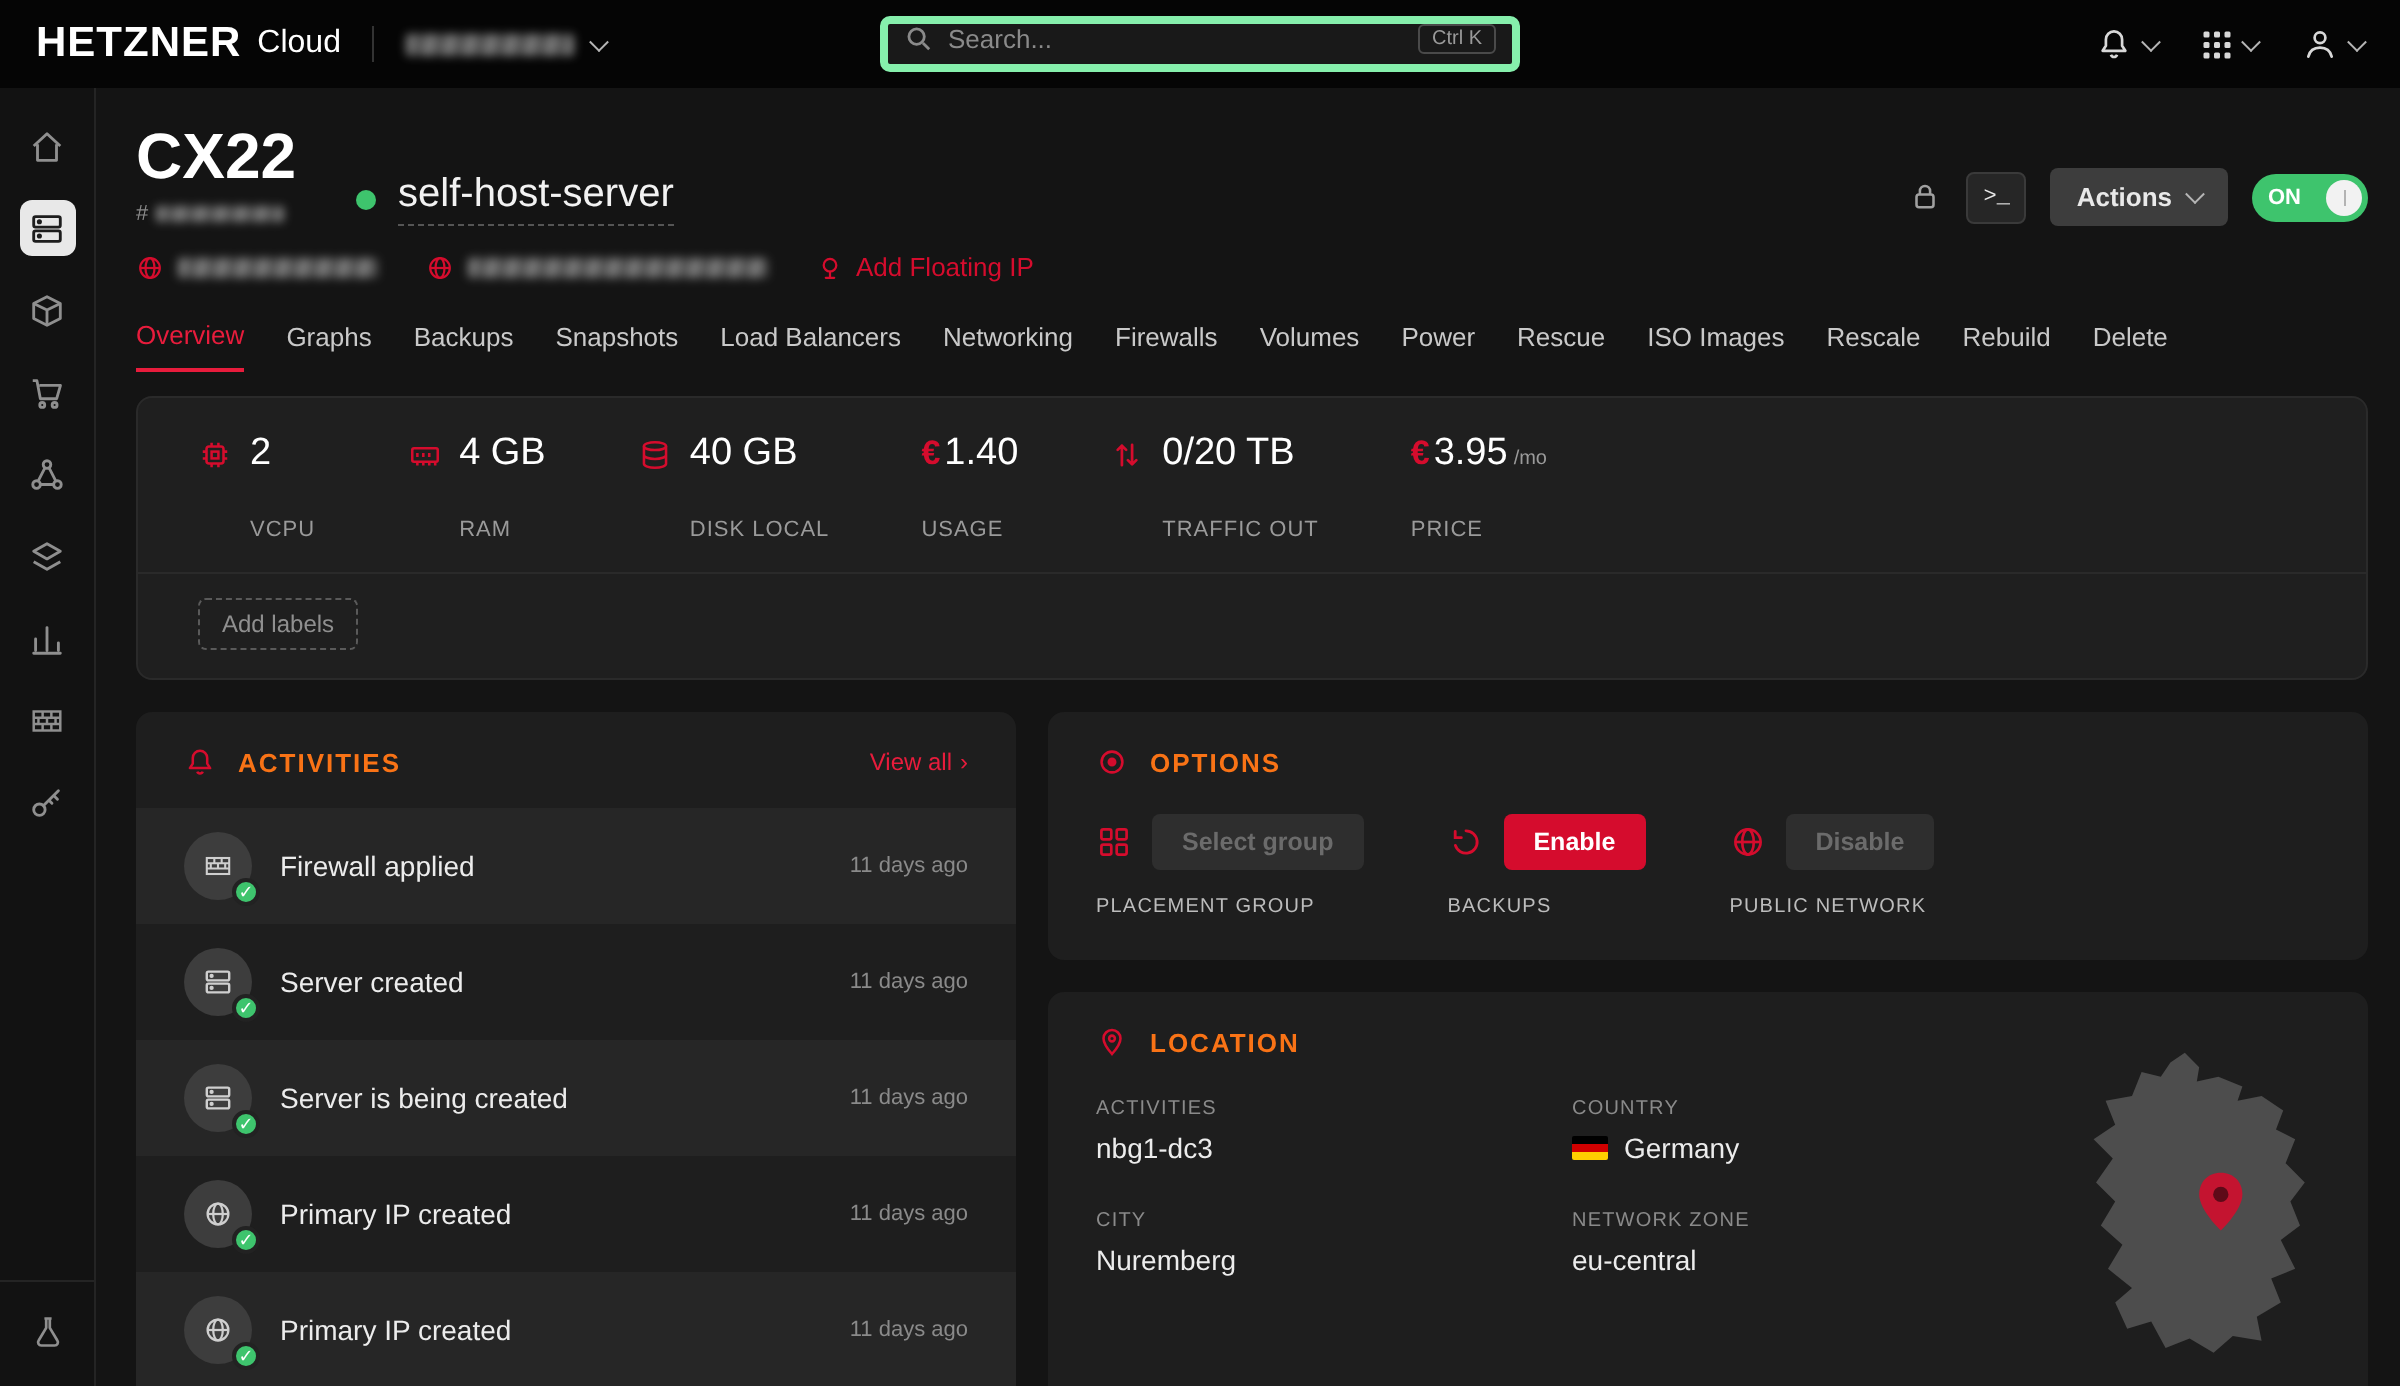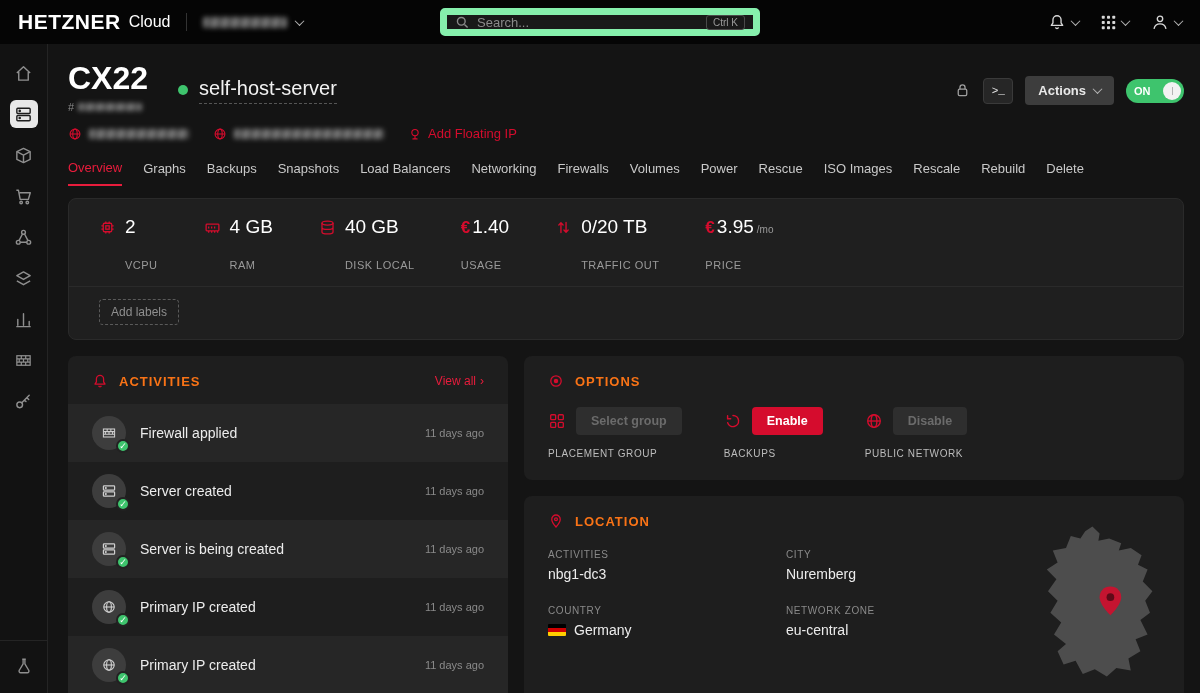--- a/index.html
+++ b/index.html
@@ -36,22 +36,22 @@
     transform:rotate(45deg) translate(-1px,-1px)}
   .redact{display:inline-block;border-radius:2px;
     background:repeating-linear-gradient(100deg,#8d8d8d 0 5px,#5d5d5d 5px 10px);
     filter:blur(2.5px);opacity:.85}
   .r-project{width:84px;height:11px}
   .r-id{width:64px;height:8px}
   .r-ip4{width:100px;height:10px}
   .r-ip6{width:150px;height:10px}
 
   .search{position:absolute;left:50%;top:8px;transform:translateX(-50%);
-    width:320px;height:28px;background:#191919;border:7px solid #86efac;border-radius:5px;
-    display:flex;align-items:center;gap:8px;padding:0 8px}
+    width:320px;height:28px;background:#191919;border:4px solid #86efac;border-radius:5px;
+    display:flex;align-items:flex-start;gap:8px;padding:0 8px}
   .search input{flex:1;background:transparent;border:none;outline:none;color:#ddd;font-size:13px}
   .search input::placeholder{color:#8a8a8a}
   .kbd{border:1px solid #4a4a4a;border-radius:3px;padding:1px 6px;font-size:10px;color:#9a9a9a;white-space:nowrap}
 
   .top-right{margin-left:auto;display:flex;align-items:center;gap:22px}
   .tr-btn{display:flex;align-items:center;gap:6px;background:none;border:none;cursor:pointer;color:#d8d8d8}
 
   
   .sidebar{position:absolute;left:0;top:44px;bottom:0;width:48px;background:var(--sidebar);
     border-right:1px solid #242424;display:flex;flex-direction:column;align-items:center;
@@ -59,21 +59,21 @@
   .sb-item{width:28px;height:28px;display:flex;align-items:center;justify-content:center;
     border-radius:6px;cursor:pointer;background:none;border:none;color:#8f8f8f}
   .sb-item.active{background:#e8e8e8;color:#1d1d1d}
   .sb-bottom{margin-top:auto;width:100%;border-top:1px solid #242424;
     display:flex;justify-content:center;padding:11px 0 13px}
 
   
   .main{position:absolute;left:48px;top:44px;right:0;bottom:0;overflow:hidden;
     padding:18px 16px 0 20px}
 
-  .head-row{display:flex;align-items:center}
+  .head-row{display:flex;align-items:flex-end}
   .server-type{font-size:32px;font-weight:600;color:#fff;line-height:1}
   .server-id{margin-top:7px;display:flex;align-items:center;gap:4px;color:#8a8a8a;font-size:11px}
   .name-group{display:flex;align-items:center;gap:11px;margin-left:30px;margin-top:5px}
   .status-dot{width:10px;height:10px;border-radius:50%;background:var(--green)}
   .server-name{font-size:20px;color:#f2f2f2;padding-bottom:3px;border-bottom:1px dashed #555;cursor:text}
   .header-controls{margin-left:auto;display:flex;align-items:center;gap:12px;margin-top:6px}
   .icon-btn{background:none;border:none;cursor:pointer;display:flex;align-items:center}
   .console-btn{width:30px;height:26px;background:#262626;border:1px solid #3a3a3a;border-radius:4px;
     color:#e8e8e8;font-family:"Liberation Mono","DejaVu Sans Mono",monospace;font-size:11px;cursor:pointer}
   .actions-btn{display:flex;align-items:center;gap:8px;background:#3d3d3d;border:none;border-radius:4px;
@@ -627,35 +627,35 @@
           </span>
           <span class="card-title">LOCATION</span>
         </div>
 
         <div class="loc-grid">
           <div>
             <div class="fld-label">ACTIVITIES</div>
             <div class="fld-value">nbg1-dc3</div>
           </div>
           <div>
-            <div class="fld-label">CITY</div>
-            <div class="fld-value">Nuremberg</div>
-          </div>
-          <div>
             <div class="fld-label">COUNTRY</div>
             <div class="fld-value">
               <span class="flag">
                   <span class="f1"></span>
                   <span class="f2"></span>
                   <span class="f3"></span>
                 </span>
               <span>Germany</span>
             </div>
           </div>
           <div>
+            <div class="fld-label">CITY</div>
+            <div class="fld-value">Nuremberg</div>
+          </div>
+          <div>
             <div class="fld-label">NETWORK ZONE</div>
             <div class="fld-value">eu-central</div>
           </div>
         </div>
 
         <svg class="map" width="120" height="156" viewBox="0 0 100 130">
           <path d="M36 6 L42 2 L48 8 L47 14 L56 12 L66 16 L64 22 L74 20 L83 26 L80 34 L88 38 L84 48 L92 56 L86 64 L90 74 L82 80 L88 92 L78 96 L82 106 L72 112 L74 122 L62 120 L54 127 L44 121 L34 125 L28 114 L18 117 L13 106 L20 100 L10 92 L16 82 L7 74 L13 64 L5 56 L12 46 L4 38 L13 32 L9 22 L20 20 L24 10 L32 12 Z" fill="#4d4d4d"></path>
           <path d="M57 52c-5.5 0-9 4-9 9 0 6.5 9 15 9 15s9-8.5 9-15c0-5-3.5-9-9-9z" fill="#c41430"></path>
           <circle cx="57" cy="61" r="3.2" fill="#5e0a18"></circle>
         </svg>

